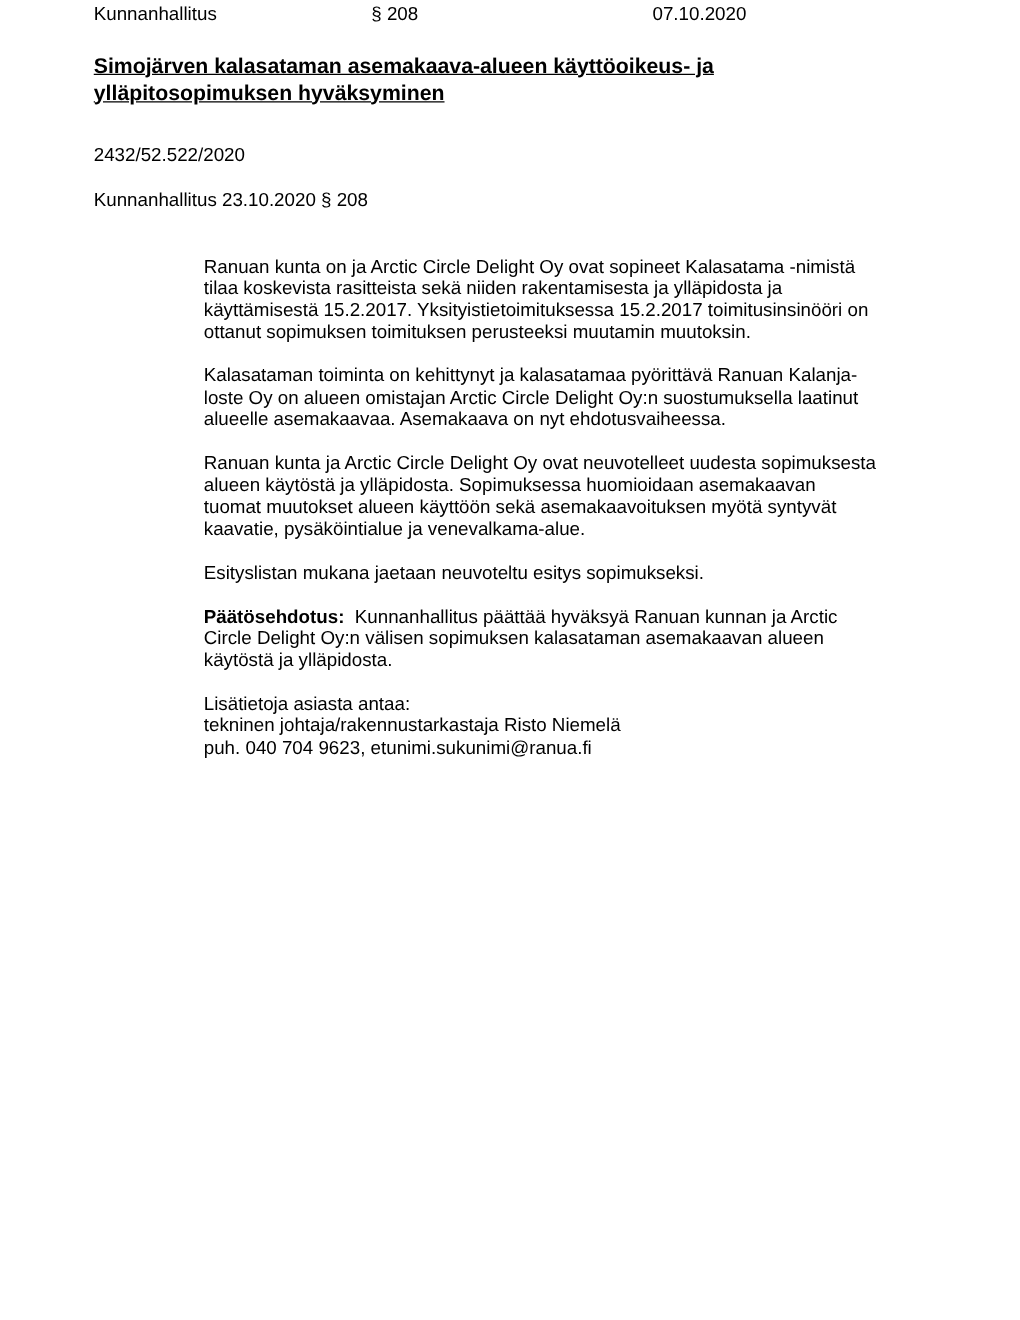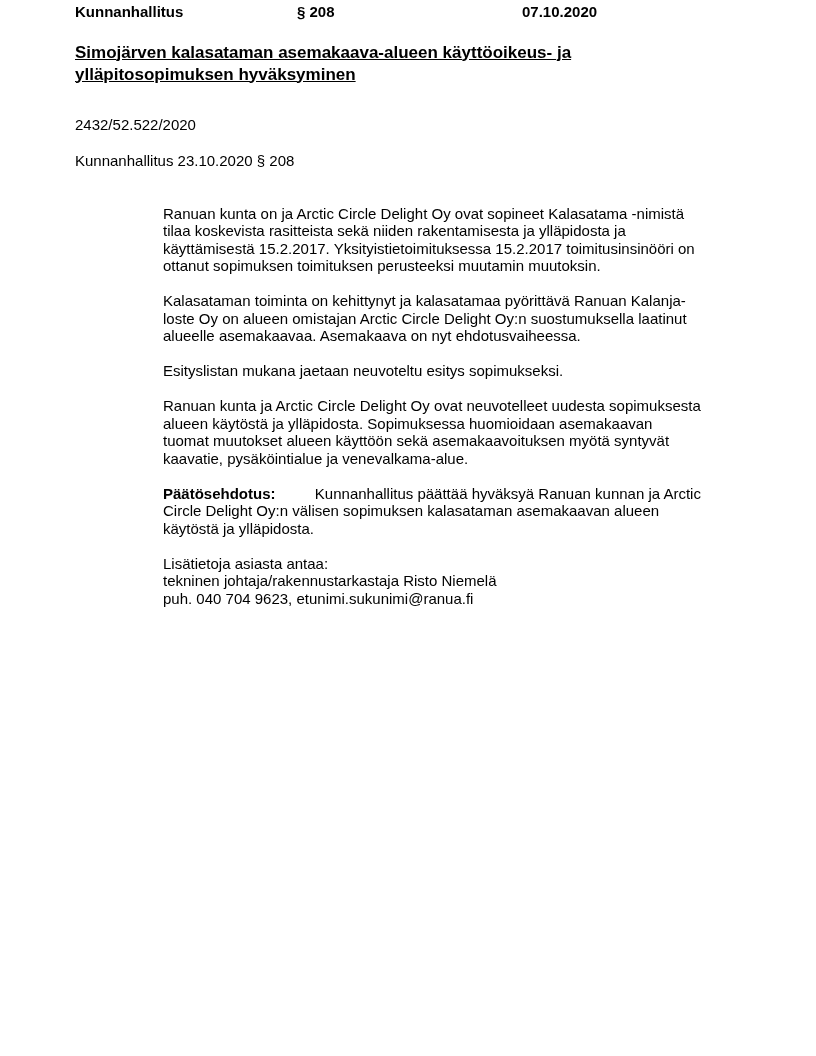--- a/index.html
+++ b/index.html
@@ -17,21 +17,20 @@
     font-family: "Liberation Sans", "DejaVu Sans", sans-serif;
     font-size: 15px;
     line-height: 17.5px;
     padding: 3px 40px 0 75px;
     overflow: hidden;
   }
   .doc-header {
     display: grid;
     grid-template-columns: 222px 225px auto;
     align-items: baseline;
-    font-weight: bold;
   }
   .doc-title {
     margin: 21px 0 0 0;
     font-size: 17px;
     font-weight: bold;
     line-height: 22px;
     white-space: pre-line;
     text-decoration: underline;
   }
   .case-number {
@@ -41,21 +40,21 @@
     margin-top: 19px;
   }
   .doc-body {
     margin-top: 35px;
     margin-left: 88px;
   }
   .doc-body p {
     margin: 0 0 17.5px 0;
   }
   .preline { white-space: pre-line; }
-  .prewrap { white-space: pre-wrap; margin-left: 31px; }
+  .prewrap { white-space: pre-wrap; }
   .label {
     font-weight: bold;
   }
 </style>
 </head>
 <body>
 
 <div class="page">
 
   <div class="doc-header">
@@ -75,26 +74,26 @@
 
     <p class="preline">Ranuan kunta on ja Arctic Circle Delight Oy ovat sopineet Kalasatama -nimistä
 tilaa koskevista rasitteista sekä niiden rakentamisesta ja ylläpidosta ja
 käyttämisestä 15.2.2017. Yksityistietoimituksessa 15.2.2017 toimitusinsinööri on
 ottanut sopimuksen toimituksen perusteeksi muutamin muutoksin.</p>
 
     <p class="preline">Kalasataman toiminta on kehittynyt ja kalasatamaa pyörittävä Ranuan Kalanja-
 loste Oy on alueen omistajan Arctic Circle Delight Oy:n suostumuksella laatinut
 alueelle asemakaavaa. Asemakaava on nyt ehdotusvaiheessa.</p>
 
-    <p class="preline">Esityslistan mukana jaetaan neuvoteltu esitys sopimukseksi.</p>
-
     <p class="preline">Ranuan kunta ja Arctic Circle Delight Oy ovat neuvotelleet uudesta sopimuksesta
 alueen käytöstä ja ylläpidosta. Sopimuksessa huomioidaan asemakaavan
 tuomat muutokset alueen käyttöön sekä asemakaavoituksen myötä syntyvät
 kaavatie, pysäköintialue ja venevalkama-alue.</p>
+
+    <p class="preline">Esityslistan mukana jaetaan neuvoteltu esitys sopimukseksi.</p>
 
     <p><span class="label">Päätösehdotus:</span><span class="prewrap">  Kunnanhallitus päättää hyväksyä Ranuan kunnan ja Arctic
 Circle Delight Oy:n välisen sopimuksen kalasataman asemakaavan alueen
 käytöstä ja ylläpidosta.</span></p>
 
 
     <p class="preline">Lisätietoja asiasta antaa:
 tekninen johtaja/rakennustarkastaja Risto Niemelä
 puh. 040 704 9623, etunimi.sukunimi@ranua.fi</p>
 

